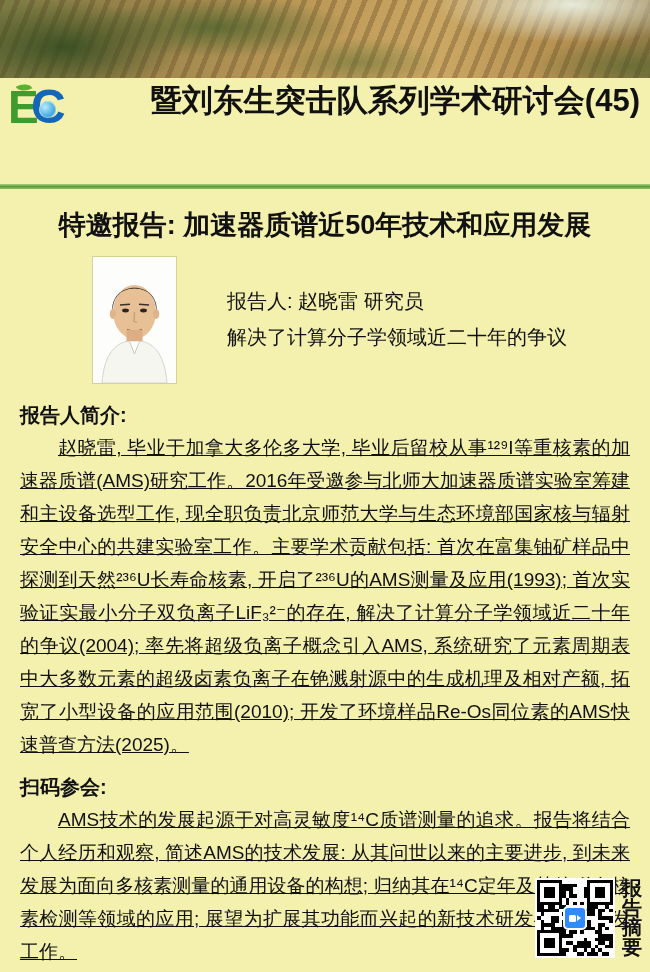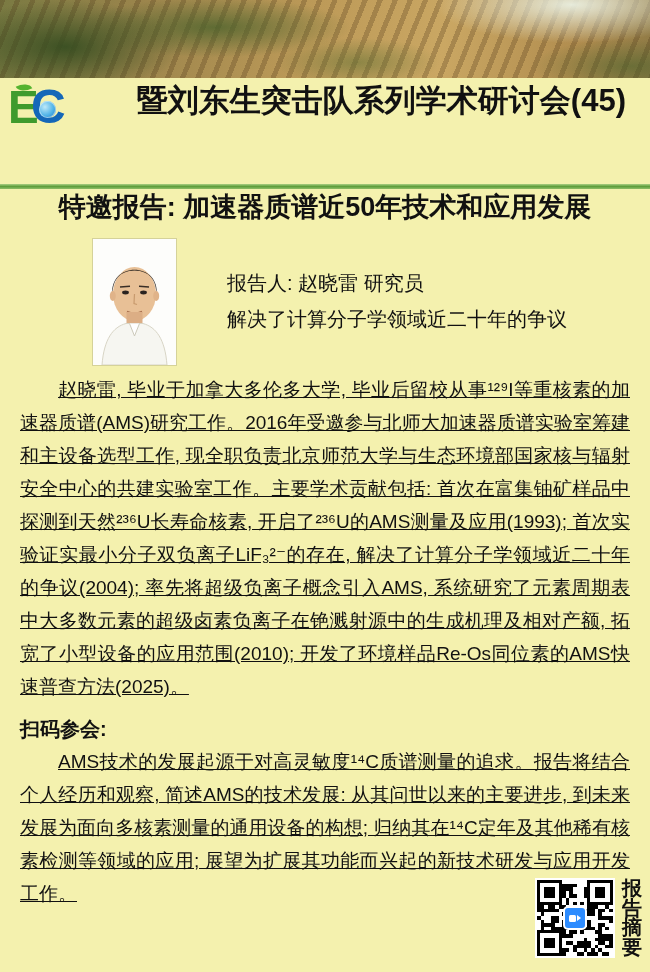--- a/index.html
+++ b/index.html
@@ -20,26 +20,26 @@
 
   
   .header{position:relative;height:106px;}
   .logo{position:absolute;left:8px;top:6px;width:62px;height:54px;}
   .logo-e{position:absolute;left:0;top:-2px;font-size:46px;line-height:50px;font-weight:900;color:#3F9B2D;}
   .logo-c{position:absolute;left:23px;top:-3px;font-size:48px;line-height:52px;font-weight:900;color:#1467B8;}
   .logo-leaf{position:absolute;left:9px;top:-1px;width:14px;height:9px;background:#55B32F;border-radius:0 100% 0 100%;transform:rotate(-28deg);}
   .logo-globe{position:absolute;left:31px;top:17px;width:17px;height:17px;border-radius:50%;
     background:radial-gradient(circle at 35% 35%, #BFE9F7, #4FB3E8 55%, #1B6FB8);box-shadow:inset 0 0 0 1px rgba(255,255,255,.45);}
   .title1{margin:8px 0 0 84px;font-size:31px;line-height:42px;font-weight:bold;letter-spacing:1px;white-space:nowrap;}
-  .title2{text-align:right;padding-right:24px;font-size:31px;line-height:46px;font-weight:bold;letter-spacing:0;white-space:nowrap;}
+  .title2{text-align:right;padding-right:10px;font-size:31px;line-height:46px;font-weight:bold;letter-spacing:0;white-space:nowrap;}
 
   .divider{height:5px;background:linear-gradient(to bottom,#AACF82,#5F9E3C 50%,#8FBE68);}
 
   
-  .talk-bar{padding:0 8px 8px 8px;text-align:center;font-size:27px;font-weight:bold;letter-spacing:0;white-space:nowrap;}
+  .talk-bar{padding:18px 8px 8px 8px;text-align:center;font-size:27px;font-weight:bold;letter-spacing:0;white-space:nowrap;}
 
   
   .speaker{display:flex;margin:6px 0 0 93px;height:132px;}
   .photo{width:83px;height:126px;flex:0 0 83px;box-shadow:0 0 0 1px rgba(120,120,90,.25);}
   .speaker-text{margin-left:51px;padding-top:26px;font-size:20px;line-height:36px;white-space:nowrap;}
 
   
   .section{padding:0 20px;}
   .sec-heading{margin-top:12px;font-size:20px;font-weight:bold;line-height:28px;}
   .para{margin:2px 0 0 0;font-size:19px;line-height:33px;text-align:justify;text-indent:2em;text-decoration:underline;}
@@ -93,20 +93,21 @@
       <path d="M9,126 C11,100 20,88 33,84.5 L50,84.5 C63,88 72,100 74,126 Z" fill="#F6F6F1" stroke="#D8D5C6" stroke-width="1"></path>
       <path d="M36.5,84.5 L41.5,97 L46.5,84.5" fill="#FFFFFF" stroke="#CCC9BA" stroke-width="1"></path>
     </svg>
     <div class="speaker-text">
       <div>报告人: 赵晓雷 研究员</div>
       <div>解决了计算分子学领域近二十年的争议</div>
     </div>
   </div>
 
   <div class="section">
+    <div class="sec-heading">报告人简介:</div>
     <p class="para">赵晓雷, 毕业于加拿大多伦多大学, 毕业后留校从事¹²⁹I等重核素的加速器质谱(AMS)研究工作。2016年受邀参与北师大加速器质谱实验室筹建和主设备选型工作, 现全职负责北京师范大学与生态环境部国家核与辐射安全中心的共建实验室工作。主要学术贡献包括: 首次在富集铀矿样品中探测到天然²³⁶U长寿命核素, 开启了²³⁶U的AMS测量及应用(1993); 首次实验证实最小分子双负离子LiF₃²⁻的存在, 解决了计算分子学领域近二十年的争议(2004); 率先将超级负离子概念引入AMS, 系统研究了元素周期表中大多数元素的超级卤素负离子在铯溅射源中的生成机理及相对产额, 拓宽了小型设备的应用范围(2010); 开发了环境样品Re-Os同位素的AMS快速普查方法(2025)。</p>
   </div>
 
   <div class="section">
     <div class="sec-heading">扫码参会:</div>
     <p class="para">AMS技术的发展起源于对高灵敏度¹⁴C质谱测量的追求。报告将结合个人经历和观察, 简述AMS的技术发展: 从其问世以来的主要进步, 到未来发展为面向多核素测量的通用设备的构想; 归纳其在¹⁴C定年及其他稀有核素检测等领域的应用; 展望为扩展其功能而兴起的新技术研发与应用开发工作。</p>
   </div>
 
   <div class="qr-block">
     <div class="qr-wrap">

